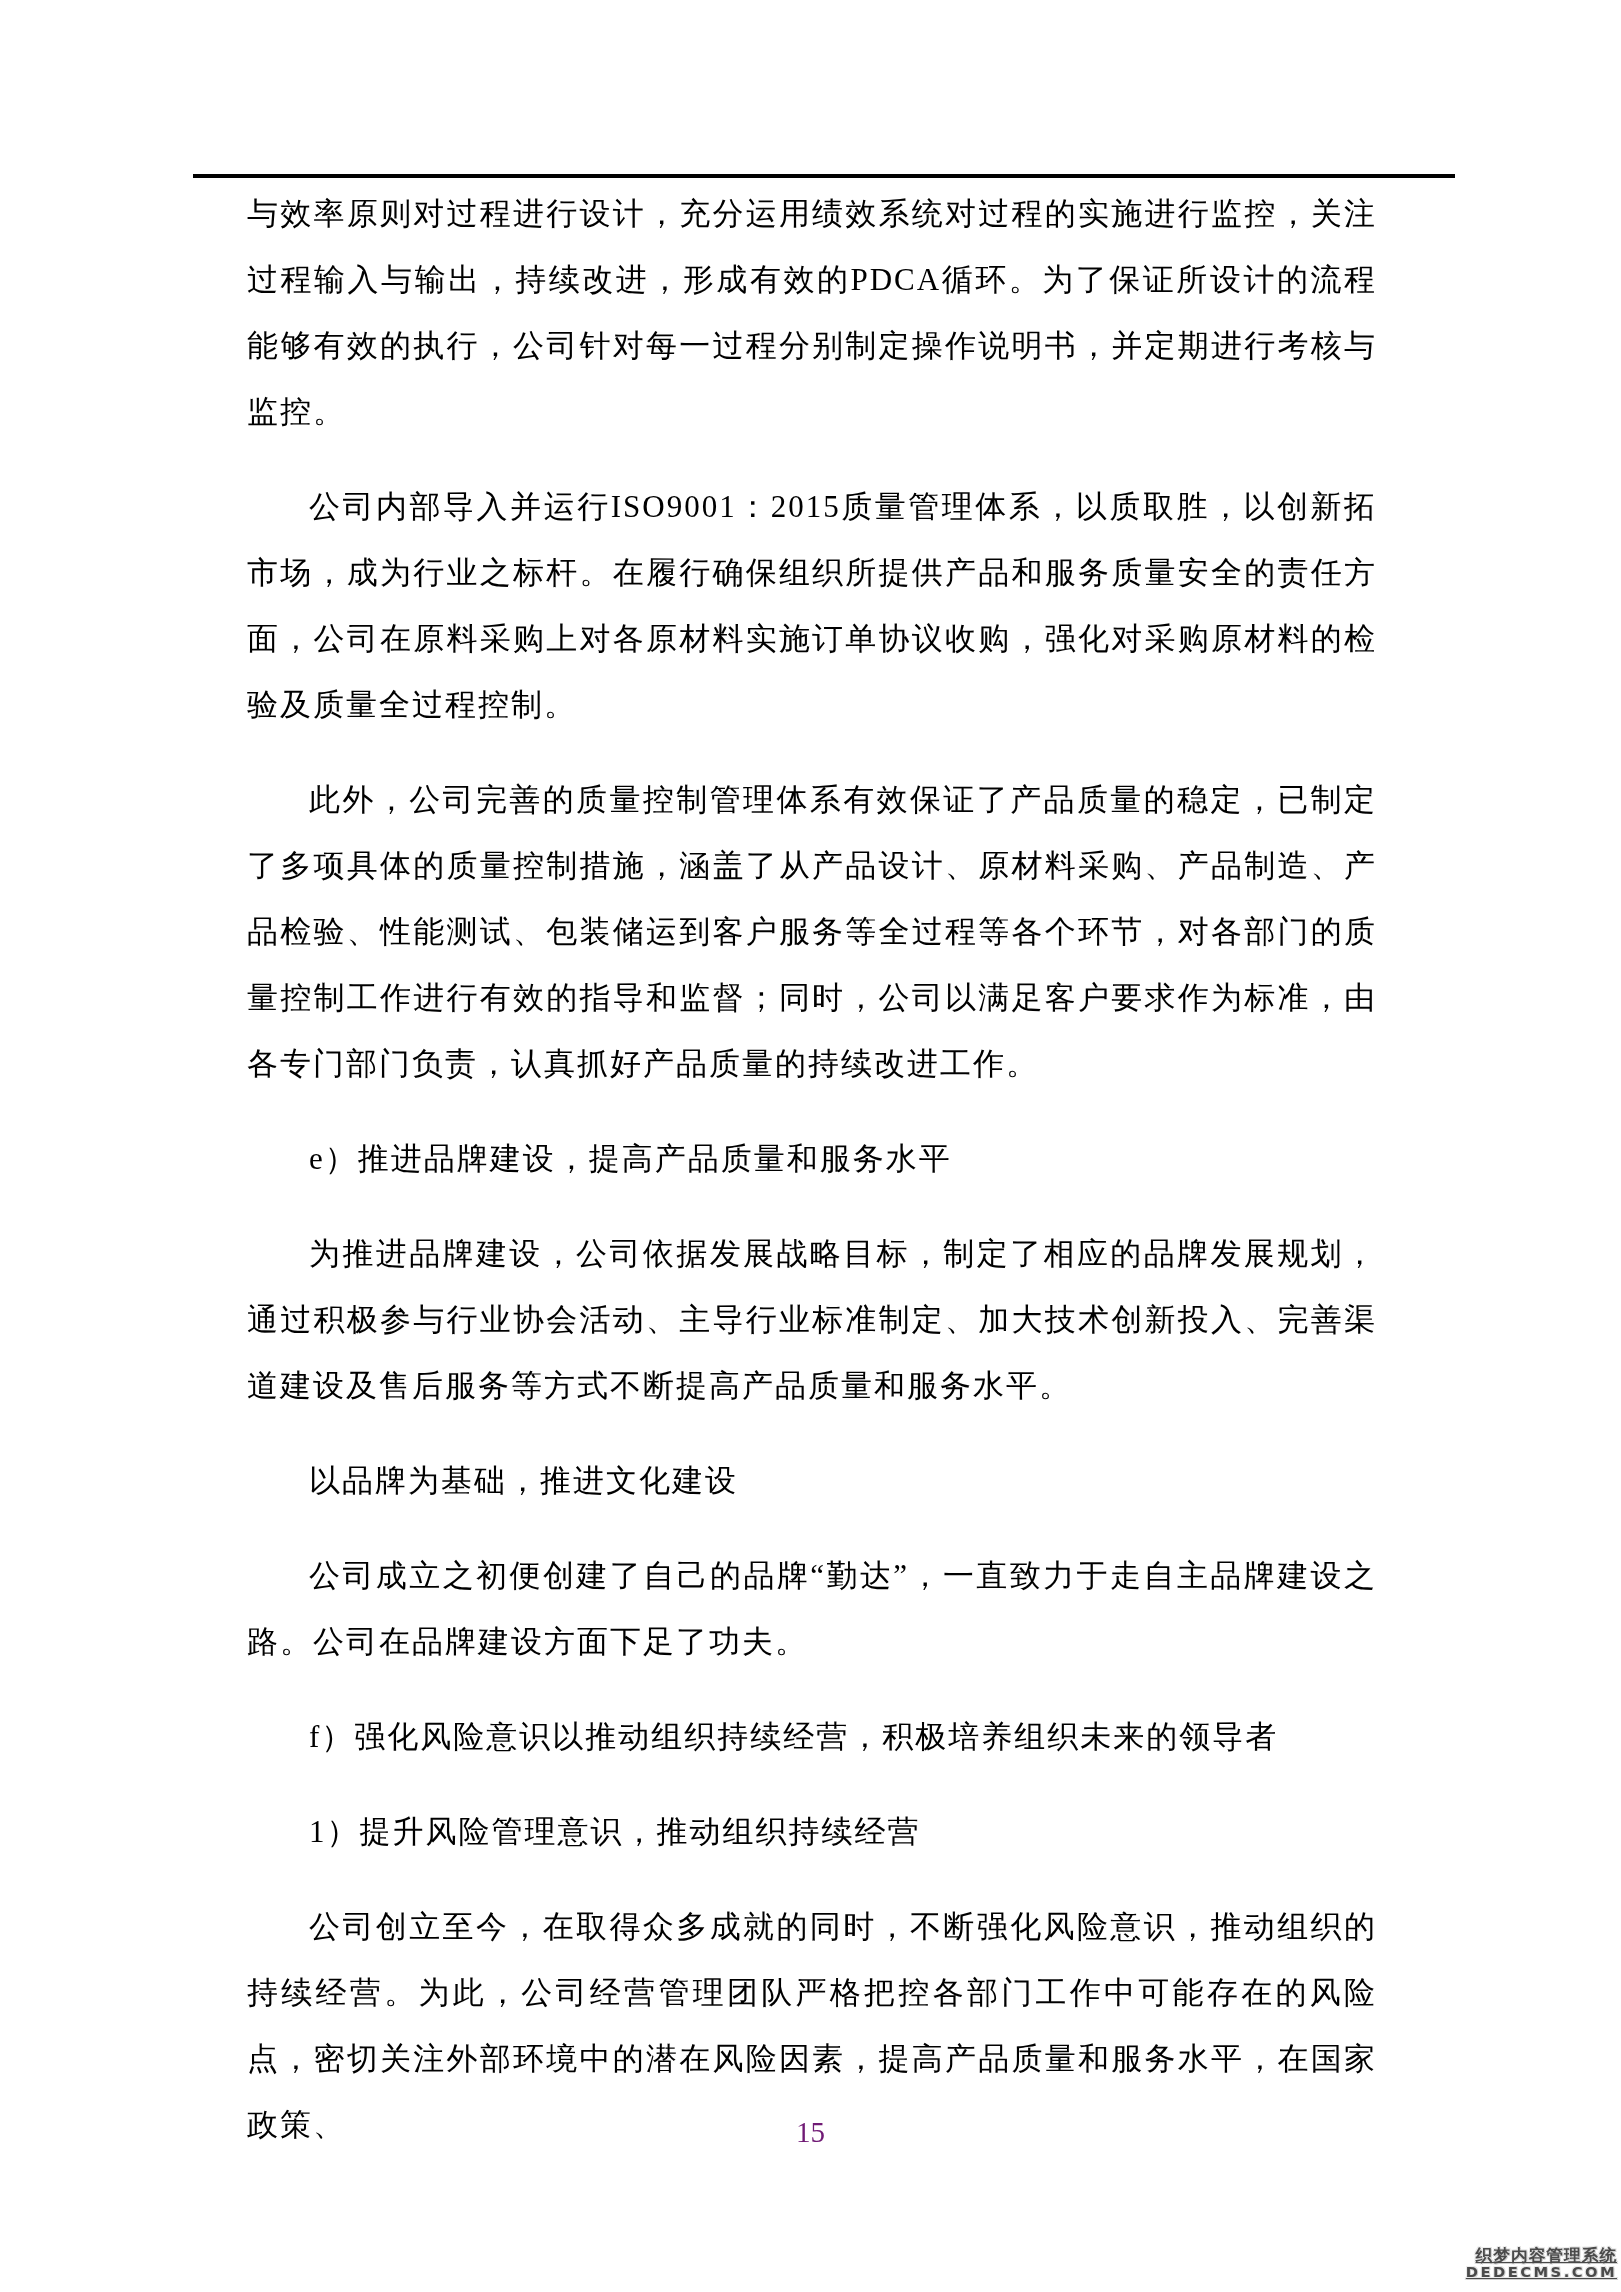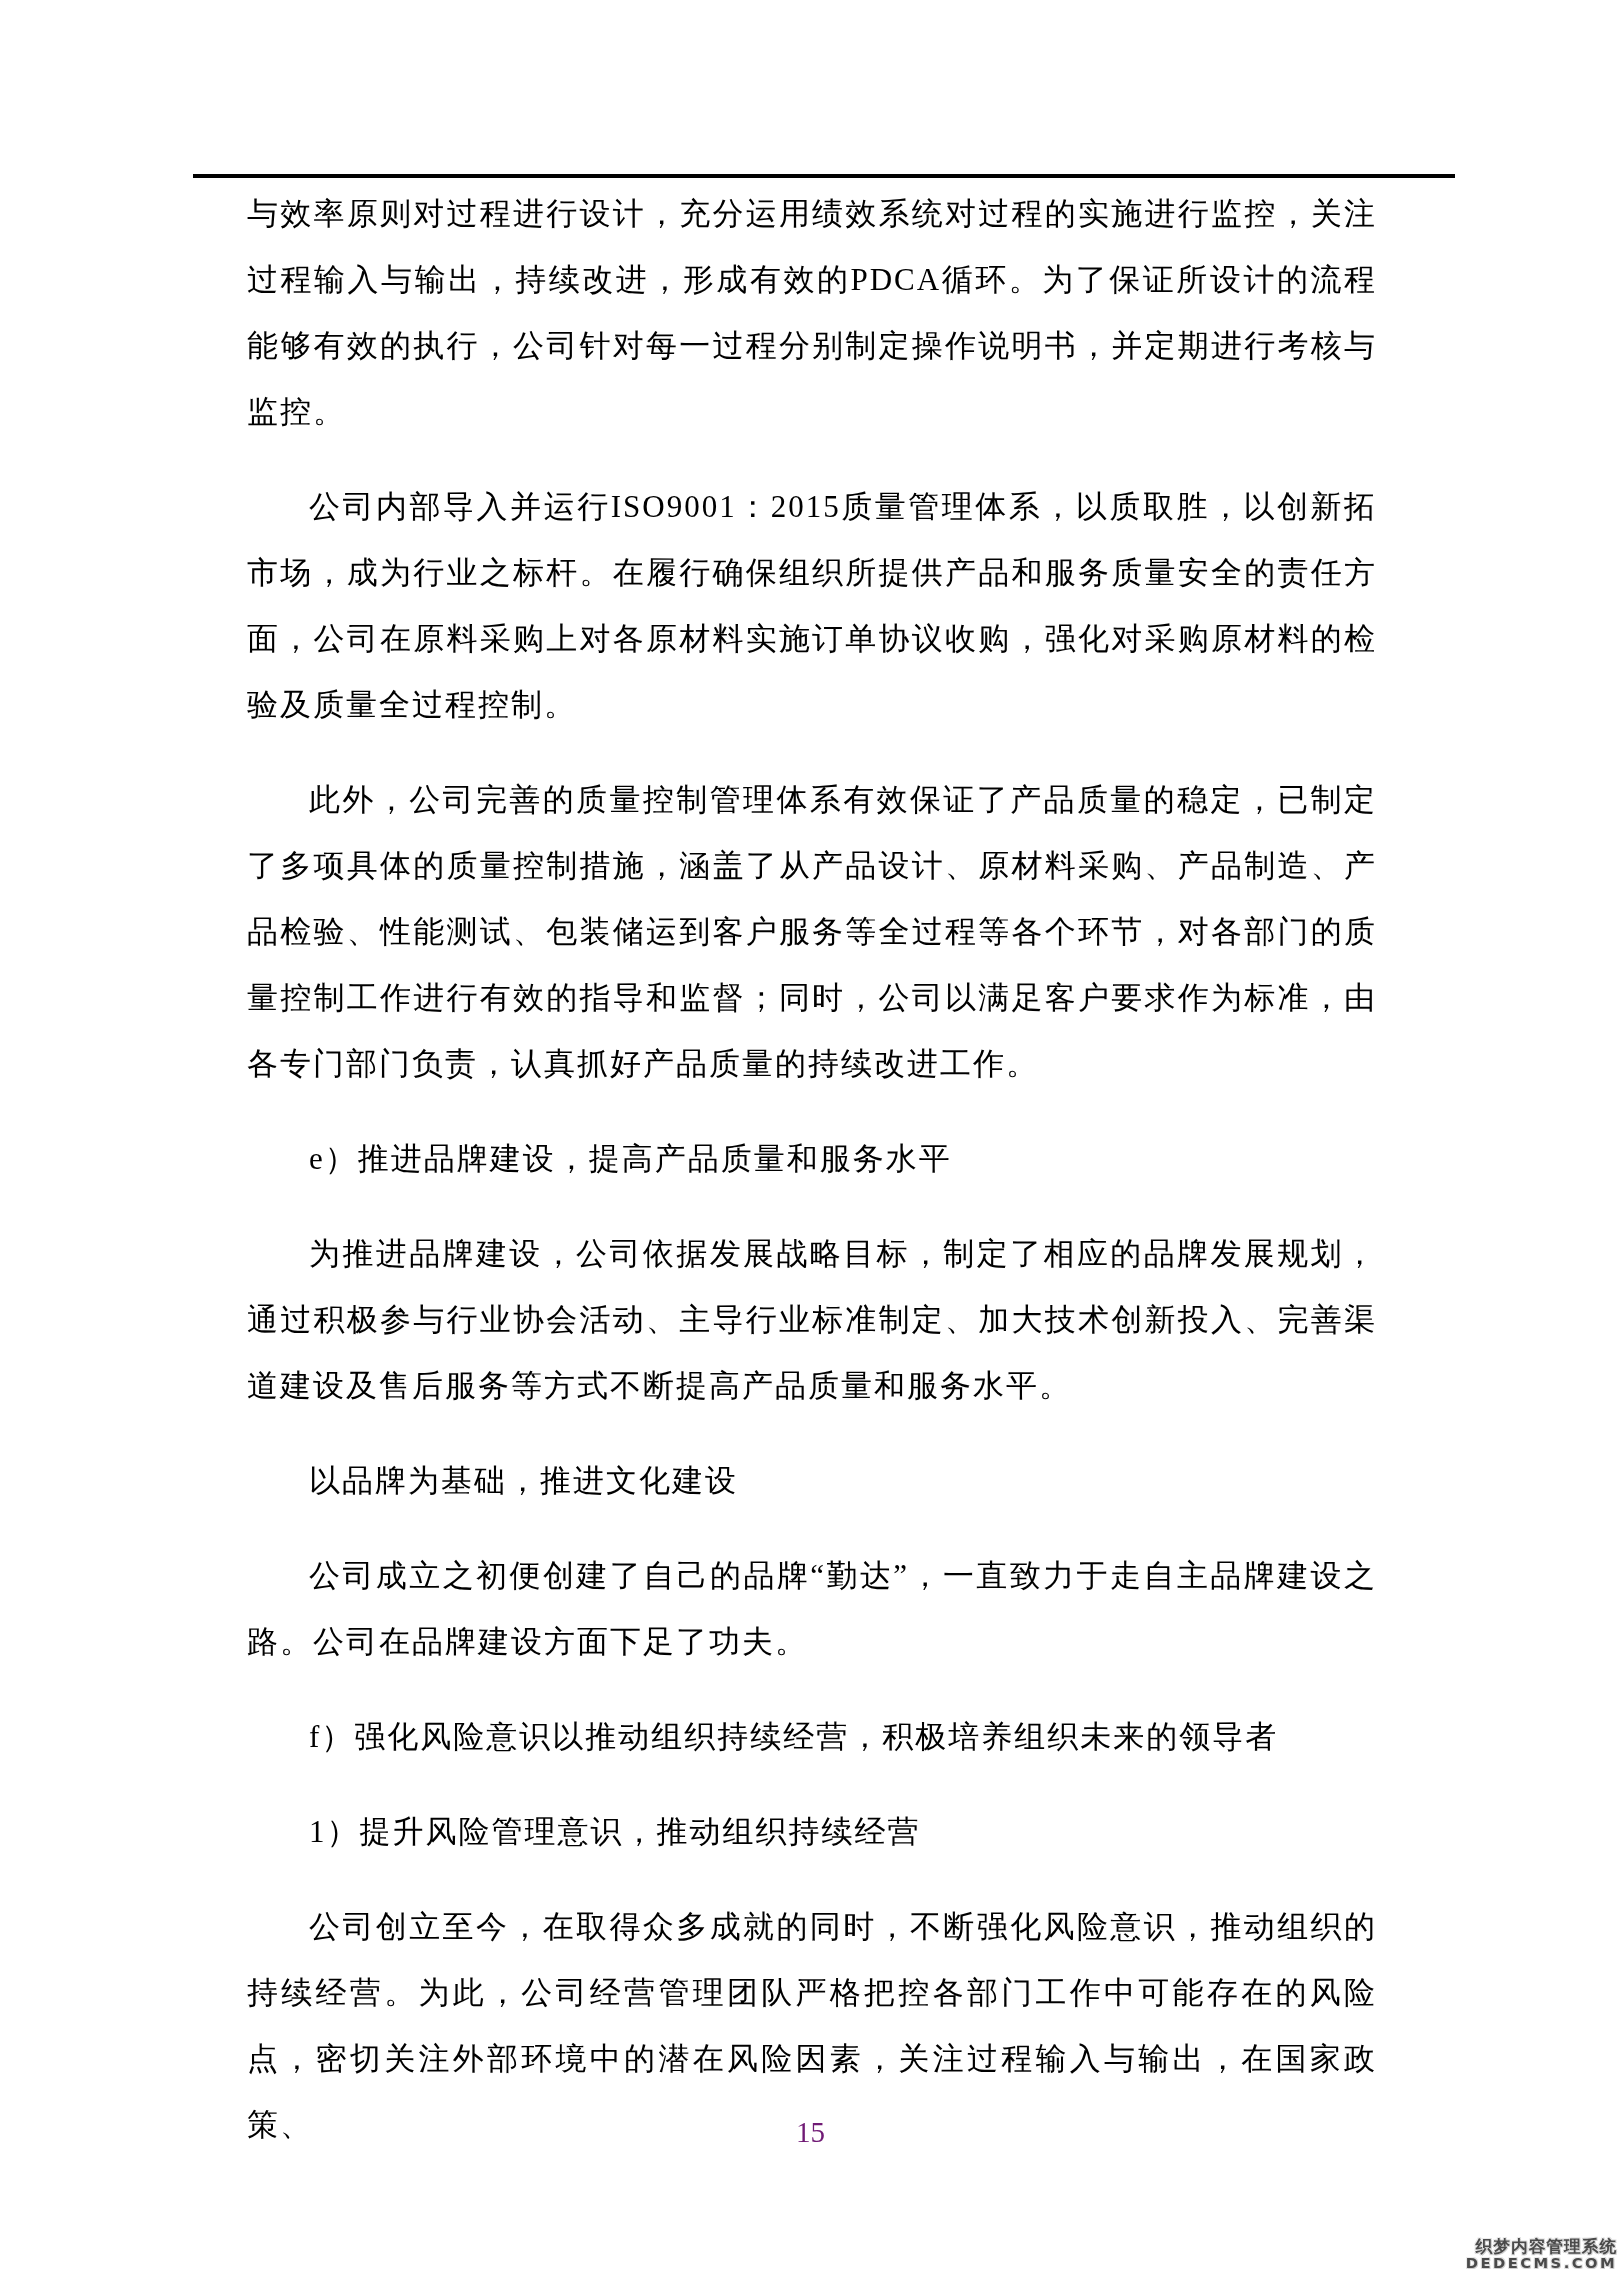--- a/index.html
+++ b/index.html
@@ -48,26 +48,27 @@
     left: 0;
     width: 100%;
     text-align: center;
     font-size: 29px;
     line-height: 35px;
     color: #701a75;
   }
   .watermark {
     position: absolute;
     right: 3.9px;
-    bottom: 21px;
+    bottom: 12px;
     text-align: right;
     font-family: "DejaVu Sans", "Liberation Sans", sans-serif;
     font-weight: bold;
     color: #4a4a4a;
     text-shadow: 1px 1px 0 #cfcfcf, -1px -1px 0 #ececec, 1px -1px 0 #e0e0e0, -1px 1px 0 #e0e0e0;
+    text-decoration: underline;
   }
   .watermark .wm-line1 {
     font-size: 16.7px;
     line-height: 17.6px;
     letter-spacing: 1px;
   }
   .watermark .wm-line2 {
     font-size: 14.7px;
     line-height: 16.7px;
     letter-spacing: 2.5px;
@@ -83,21 +84,21 @@
   <div class="body-text" id="paragraphs-container">
       <p class="para">与效率原则对过程进行设计，充分运用绩效系统对过程的实施进行监控，关注过程输入与输出，持续改进，形成有效的PDCA循环。为了保证所设计的流程能够有效的执行，公司针对每一过程分别制定操作说明书，并定期进行考核与监控。</p>
       <p class="para indent">公司内部导入并运行ISO9001：2015质量管理体系，以质取胜，以创新拓市场，成为行业之标杆。在履行确保组织所提供产品和服务质量安全的责任方面，公司在原料采购上对各原材料实施订单协议收购，强化对采购原材料的检验及质量全过程控制。</p>
       <p class="para indent">此外，公司完善的质量控制管理体系有效保证了产品质量的稳定，已制定了多项具体的质量控制措施，涵盖了从产品设计、原材料采购、产品制造、产品检验、性能测试、包装储运到客户服务等全过程等各个环节，对各部门的质量控制工作进行有效的指导和监督；同时，公司以满足客户要求作为标准，由各专门部门负责，认真抓好产品质量的持续改进工作。</p>
       <p class="para indent">e）推进品牌建设，提高产品质量和服务水平</p>
       <p class="para indent">为推进品牌建设，公司依据发展战略目标，制定了相应的品牌发展规划，通过积极参与行业协会活动、主导行业标准制定、加大技术创新投入、完善渠道建设及售后服务等方式不断提高产品质量和服务水平。</p>
       <p class="para indent">以品牌为基础，推进文化建设</p>
       <p class="para indent">公司成立之初便创建了自己的品牌“勤达”，一直致力于走自主品牌建设之路。公司在品牌建设方面下足了功夫。</p>
       <p class="para indent">f）强化风险意识以推动组织持续经营，积极培养组织未来的领导者</p>
       <p class="para indent">1）提升风险管理意识，推动组织持续经营</p>
-      <p class="para indent">公司创立至今，在取得众多成就的同时，不断强化风险意识，推动组织的持续经营。为此，公司经营管理团队严格把控各部门工作中可能存在的风险点，密切关注外部环境中的潜在风险因素，关注过程输入与输出，在国家政策、</p>
+      <p class="para indent">公司创立至今，在取得众多成就的同时，不断强化风险意识，推动组织的持续经营。为此，公司经营管理团队严格把控各部门工作中可能存在的风险点，密切关注外部环境中的潜在风险因素，提高产品质量和服务水平，在国家政策、</p>
     </div>
 
   <div class="page-number">15</div>
 
   <div class="watermark">
     <div class="wm-line1">织梦内容管理系统</div>
     <div class="wm-line2">DEDECMS.COM</div>
   </div>
 </div>
 

